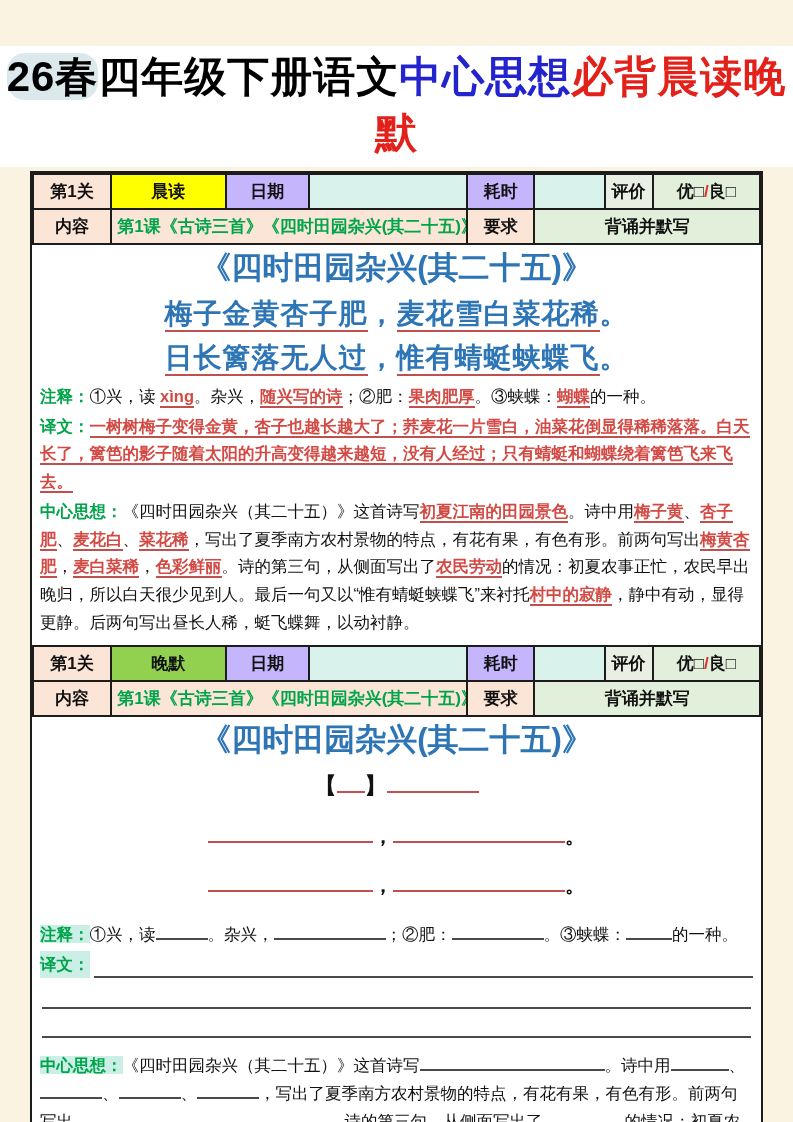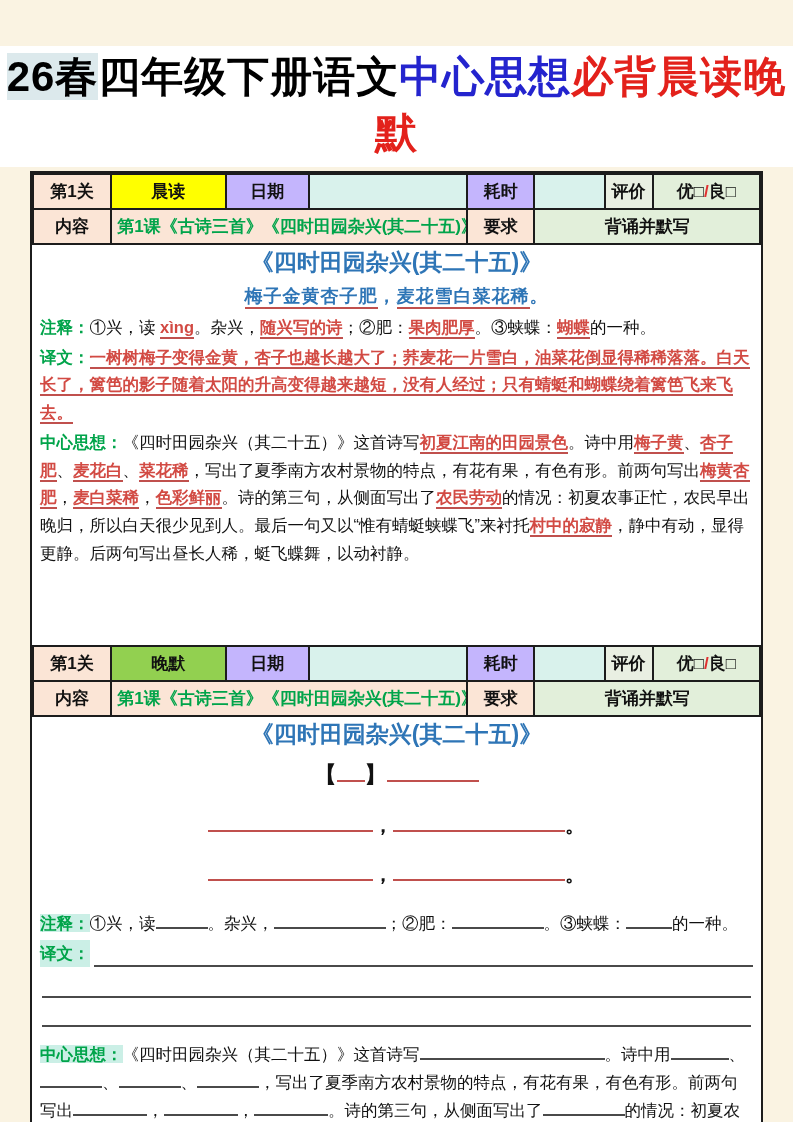--- a/index.html
+++ b/index.html
@@ -9,21 +9,21 @@
     font-family:"Liberation Sans", sans-serif;
     color:#111;
     overflow:hidden;
   }
   .title-band{
     margin-top:46px;
     background:#FFFFFF;
     text-align:center;
     padding:3px 0 6px 0;
   }
-  .title-band .seg{font-size:42px;font-weight:bold;letter-spacing:1px;}
+  .title-band .seg{font-size:42px;font-weight:bold;letter-spacing:1px;border-radius:18px;}
   .seg.hl{color:#000;background:#DCE9EC;}
   .seg.tk{color:#000;margin-top:16px;}
   .seg.tb{color:#2424CE;}
   .seg.tr{color:#E3211B;}
 
   .sheet{
     width:729px;
     margin-left:30px;
     margin-top:4px;
     border:2px solid #1c1c1c;
@@ -53,25 +53,25 @@
     padding-left:5px;
     color:#00A44A;
     font-size:17px;
   }
   .seg.rd{color:#E03030;}
 
   .content{padding:2px 8px 6px 8px;}
   .content.first{min-height:392px;}
   .content.second{min-height:396px;}
   .center{text-align:center;}
-  .poem-title .seg{font-size:23px;}
+  .poem-title .seg{font-size:31px;}
   .author-line{margin:5px 0 3px 0;}
   .author-line .seg{font-size:20px;}
   .poem-line{margin:6px 0;letter-spacing:1px;}
-  .poem-line .seg{font-size:18px;}
+  .poem-line .seg{font-size:28px;}
   .seg.b{color:#2E75B6;font-weight:bold;}
   .seg.bu{color:#2E75B6;font-weight:bold;border-bottom:2px solid #C0504D;padding-bottom:1px;}
   .seg.bb{color:#111;font-weight:bold;}
   .para{
     font-size:16.5px;
     line-height:1.68;
     margin:2px 0;
     text-align:left;
   }
   .seg.k{color:#111;}
@@ -126,20 +126,21 @@
       <td class="c-peach cell-content" colspan="3">第1课《古诗三首》《四时田园杂兴(其二十五)》</td>
       <td class="c-peach">要求</td>
       <td class="c-green" colspan="3">背诵并默写</td>
     </tr>
   </tbody>
     </table>
 
   <div class="content first">
     <div class="center poem-title"><span class="seg b">《四时田园杂兴(其二十五)》</span></div>
     <div class="center poem-line"><span class="seg bu">梅子金黄杏子肥</span><span class="seg b">，</span><span class="seg bu">麦花雪白菜花稀</span><span class="seg b">。</span></div>
+    <div class="center poem-line"><span class="seg bu">日长篱落无人过</span><span class="seg b">，</span><span class="seg bu">惟有蜻蜓蛱蝶飞</span><span class="seg b">。</span></div>
     <div class="para"><span class="seg g">注释：</span><span class="seg k">①兴，读 </span><span class="seg r">xìng</span><span class="seg k">。杂兴，</span><span class="seg r">随兴写的诗</span><span class="seg k">；②肥：</span><span class="seg r">果肉肥厚</span><span class="seg k">。③蛱蝶：</span><span class="seg r">蝴蝶</span><span class="seg k">的一种。</span></div>
     <div class="para"><span class="seg g">译文：</span><span class="seg r">一树树梅子变得金黄，杏子也越长越大了；荞麦花一片雪白，油菜花倒显得稀稀落落。白天长了，篱笆的影子随着太阳的升高变得越来越短，没有人经过；只有蜻蜓和蝴蝶绕着篱笆飞来飞去。</span></div>
     <div class="para"><span class="seg g">中心思想：</span><span class="seg k">《四时田园杂兴（其二十五）》这首诗写</span><span class="seg r">初夏江南的田园景色</span><span class="seg k">。诗中用</span><span class="seg r">梅子黄</span><span class="seg k">、</span><span class="seg r">杏子肥</span><span class="seg k">、</span><span class="seg r">麦花白</span><span class="seg k">、</span><span class="seg r">菜花稀</span><span class="seg k">，写出了夏季南方农村景物的特点，有花有果，有色有形。前两句写出</span><span class="seg r">梅黄杏肥</span><span class="seg k">，</span><span class="seg r">麦白菜稀</span><span class="seg k">，</span><span class="seg r">色彩鲜丽</span><span class="seg k">。诗的第三句，从侧面写出了</span><span class="seg r">农民劳动</span><span class="seg k">的情况：初夏农事正忙，农民早出晚归，所以白天很少见到人。最后一句又以“惟有蜻蜓蛱蝶飞”来衬托</span><span class="seg r">村中的寂静</span><span class="seg k">，静中有动，显得更静。后两句写出昼长人稀，蜓飞蝶舞，以动衬静。</span></div>
   </div>
 
   <table>
     <colgroup>
       <col style="width:78px">
         <col style="width:114px">
         <col style="width:83px">

